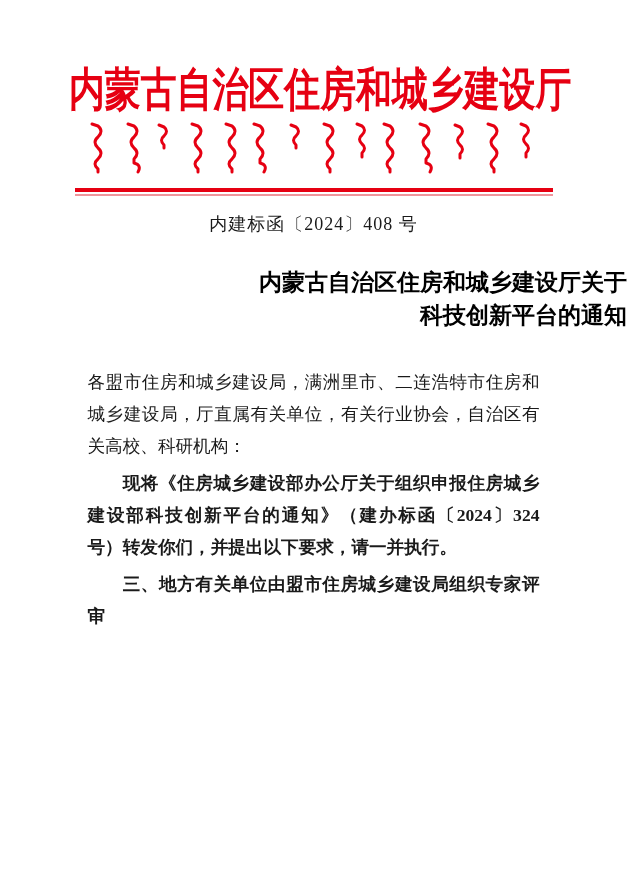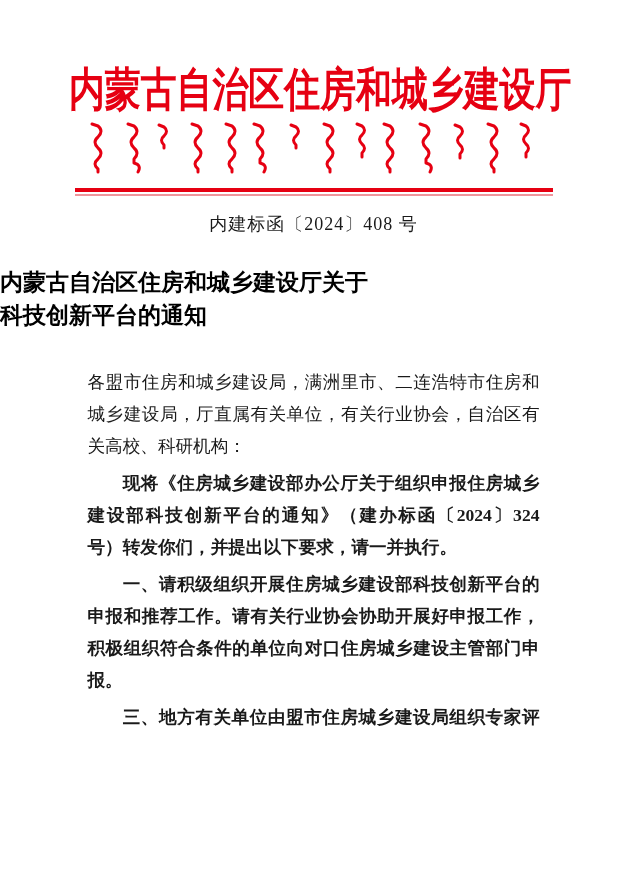--- a/index.html
+++ b/index.html
@@ -45,21 +45,21 @@
     width:478px;
     margin:16px auto 0;
     text-align:center;
     font-size:18px;
     letter-spacing:1px;
     color:var(--ink);
   }
   
   .doc-title{
     margin-top:30px;
-    text-align:left;
+    text-align:right;
     font-size:23px;
     line-height:33px;
     font-weight:700;
     color:#000000;
   }
   
   .doc-body{
     width:462px;
     margin:34px auto 0;
     font-size:17.6px;
@@ -115,21 +115,20 @@
   </div>
 
   <div class="doc-title">
     <div>内蒙古自治区住房和城乡建设厅关于</div>
     <div>科技创新平台的通知</div>
   </div>
 
   <div class="doc-body">
     <p>各盟市住房和城乡建设局，满洲里市、二连浩特市住房和城乡建设局，厅直属有关单位，有关行业协会，自治区有关高校、科研机构：</p>
     <p class="indent">现将《住房城乡建设部办公厅关于组织申报住房城乡建设部科技创新平台的通知》（建办标函〔2024〕324 号）转发你们，并提出以下要求，请一并执行。</p>
-    <p class="indent">一、请积级组织开展住房城乡建设部科技创新平台的申报和推荐工作。请有关行业协会协助开展好申报工作，积极组织符合条件的单位向对口住房城乡建设主管部门申报。</p>
     <p class="indent">三、地方有关单位由盟市住房城乡建设局组织专家评审</p>
   </div>
 
   <div class="rule rule-footer">
     <div class="rule-thin"></div>
     <div class="rule-thick"></div>
   </div>
 
 </div>
 

